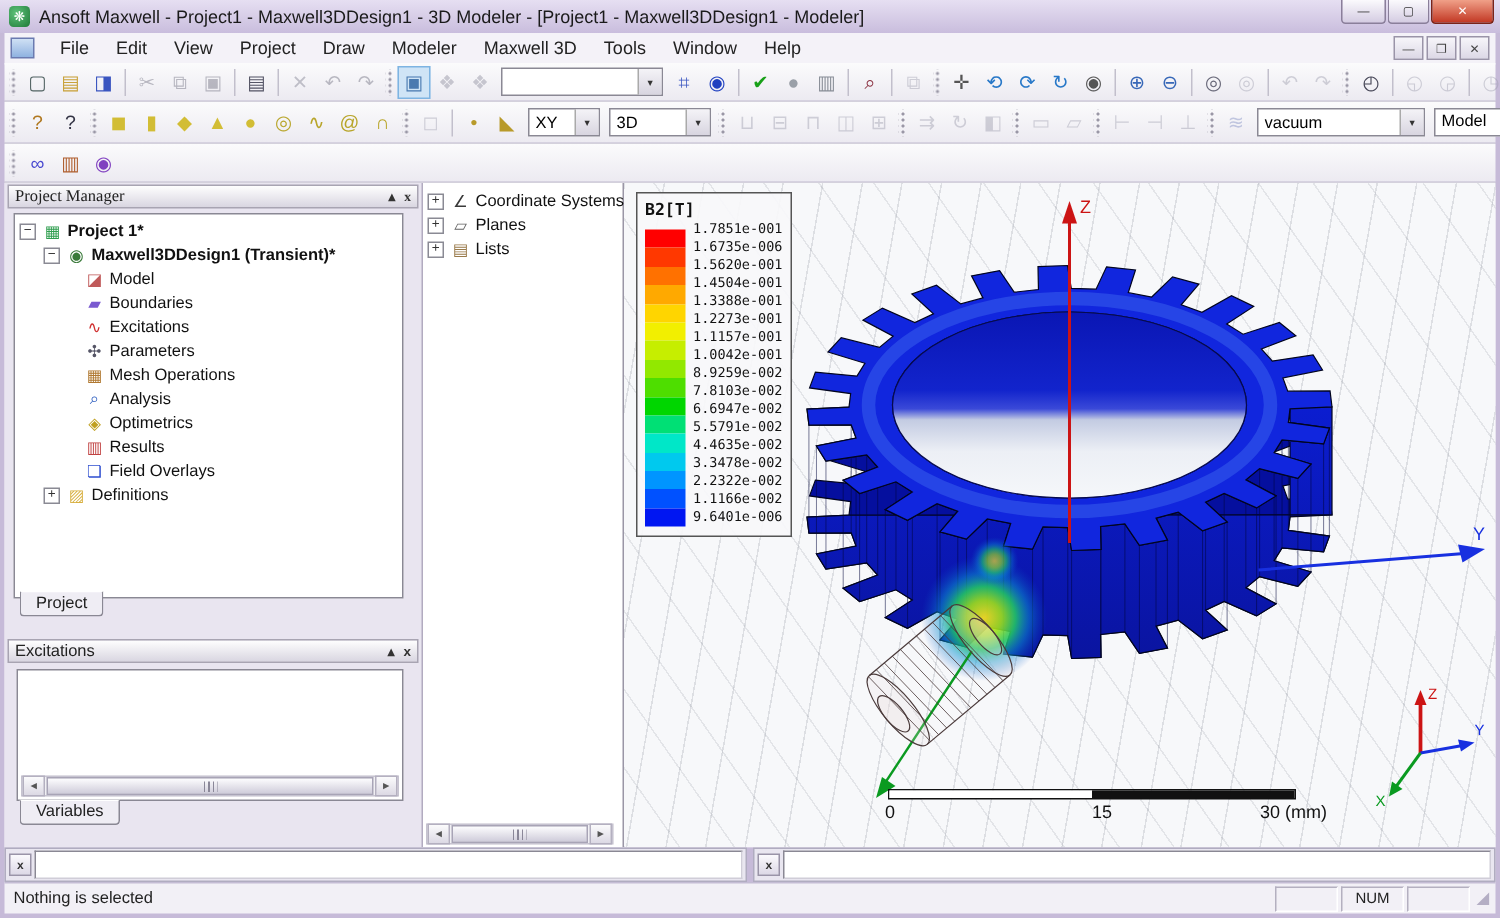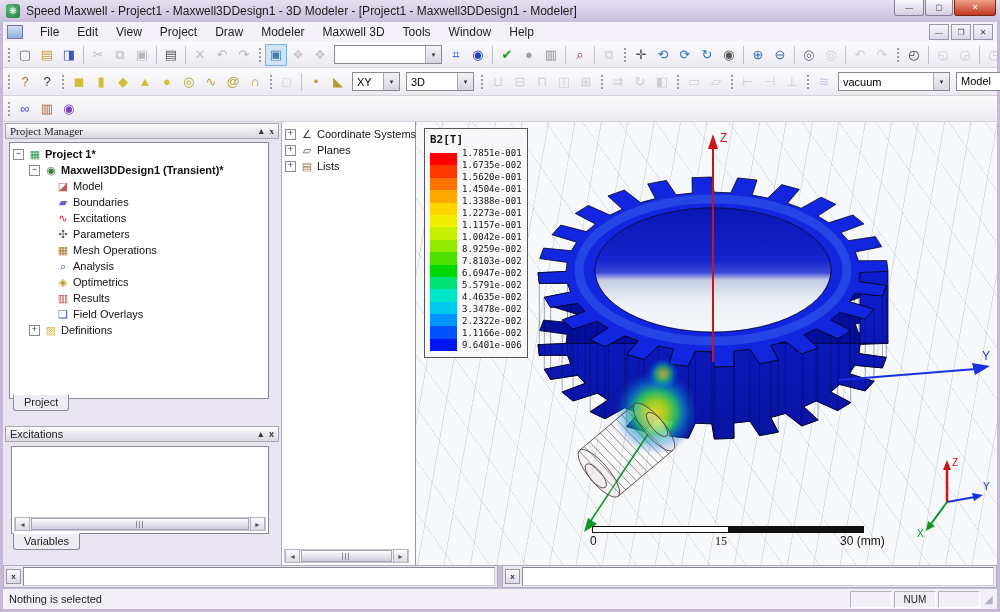--- a/index.html
+++ b/index.html
@@ -86,21 +86,21 @@
   .legend-bar{width:27px;display:flex;flex-direction:column;margin-top:5px;}
   .legend-bar div{height:12.4px;}
   .legend-vals div{height:12px;line-height:12px;font:9px "DejaVu Sans Mono",monospace;color:#111;white-space:nowrap;}
   .overlay{position:absolute;left:10px;top:372px;z-index:3;background:rgba(247,248,250,.95);
     border:1px solid #111;box-shadow:0 0 0 2px rgba(247,248,250,.95),0 0 0 3px #111;padding:2px 8px 3px 5px;}
   .ov-row{display:grid;grid-template-columns:52px auto;font:10.5px "DejaVu Sans Mono",monospace;color:#111;line-height:13px;}
   .scalebar{position:absolute;left:176px;top:404px;z-index:3;width:280px;}
   .sb-bar{display:flex;height:7px;width:272px;border:1px solid #111;box-sizing:border-box;}
   .sb-bar .w{flex:1;background:#fff;} .sb-bar .b{flex:1;background:#111;}
   .sb-labels{position:relative;height:14px;font-size:12px;color:#111;}
-  .sb-l0{position:absolute;left:-2px;top:1px;} .sb-l1{position:absolute;left:123px;top:1px;font-family:Liberation Serif, serif;} .sb-l2{position:absolute;left:248px;top:1px;white-space:nowrap;}
+  .sb-l0{position:absolute;left:-2px;top:1px;} .sb-l1{position:absolute;left:136px;top:1px;} .sb-l2{position:absolute;left:248px;top:1px;white-space:nowrap;}
   #scene-svg{position:absolute;left:0;top:0;z-index:1;}
   #triad{position:absolute;right:4px;bottom:26px;z-index:2;}
   
   .dockbar{position:absolute;left:3px;right:3px;bottom:24px;height:23px;display:flex;gap:4px;background:#c6bad8;}
   .dock{flex:1;background:#e9e6f0;border:1px solid #b0acc0;display:flex;align-items:center;padding:1px 2px;box-sizing:border-box;}
   .dock-x{width:13px;height:13px;border:1px solid #9a94a8;background:linear-gradient(#fbfafd,#dcd8e6);
     font-size:8px;font-weight:bold;display:flex;align-items:center;justify-content:center;color:#333;margin-right:2px;flex:none;}
   .dock-input{flex:1;height:17px;background:#fff;border:1px solid #8a8894;border-right-color:#d0cdd8;border-bottom-color:#d0cdd8;}
   .statusbar{position:absolute;left:3px;right:3px;bottom:3px;height:21px;background:#f2f0f6;
     border-top:1px solid #c4bcd4;display:flex;align-items:center;font-size:11px;color:#222;padding-left:6px;box-sizing:border-box;}
@@ -109,21 +109,21 @@
     display:flex;align-items:center;justify-content:center;color:#222;}
   .sgrip{width:13px;height:15px;color:#b4aec4;font-size:11px;line-height:15px;text-align:center;}
 </style>
 </head>
 <body>
 
 <div id="win">
 
   <div class="titlebar">
     <div class="app-logo">❋</div>
-    <div class="title-text">Speed Maxwell - Project1 - Maxwell3DDesign1 - 3D Modeler - [Project1 - Maxwell3DDesign1 - Modeler]</div>
+    <div class="title-text">Ansoft Maxwell - Project1 - Maxwell3DDesign1 - 3D Modeler - [Project1 - Maxwell3DDesign1 - Modeler]</div>
     <div class="win-controls">
       <div class="wc min">—</div>
       <div class="wc max">▢</div>
       <div class="wc close">✕</div>
     </div>
   </div>
 
   <div class="menubar">
     <div class="menu-doc-icon"></div>
     <div id="menu-items" style="display:flex;">
@@ -500,21 +500,21 @@
               <div style="background: rgb(0, 214, 0);"></div>
               <div style="background: rgb(0, 224, 117);"></div>
               <div style="background: rgb(0, 231, 200);"></div>
               <div style="background: rgb(0, 201, 238);"></div>
               <div style="background: rgb(0, 149, 255);"></div>
               <div style="background: rgb(0, 81, 255);"></div>
               <div style="background: rgb(0, 22, 242);"></div>
             </div>
           <div class="legend-vals" id="legend-vals">
               <div>1.7851e-001</div>
-              <div>1.6735e-002</div>
+              <div>1.6735e-006</div>
               <div>1.5620e-001</div>
               <div>1.4504e-001</div>
               <div>1.3388e-001</div>
               <div>1.2273e-001</div>
               <div>1.1157e-001</div>
               <div>1.0042e-001</div>
               <div>8.9259e-002</div>
               <div>7.8103e-002</div>
               <div>6.6947e-002</div>
               <div>5.5791e-002</div>

